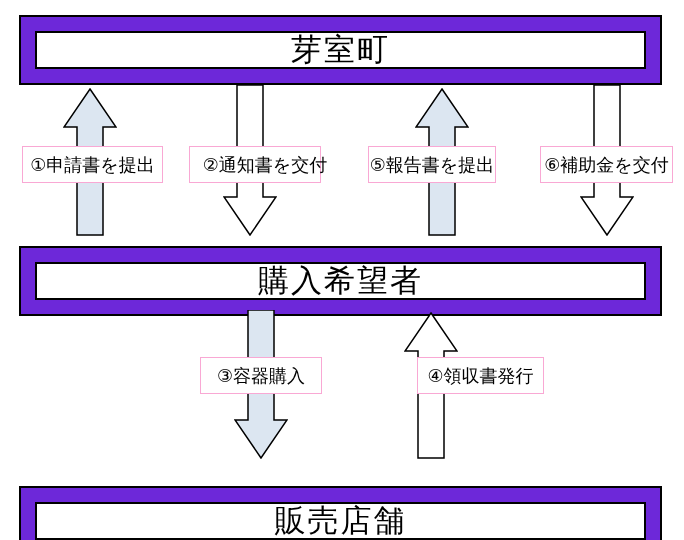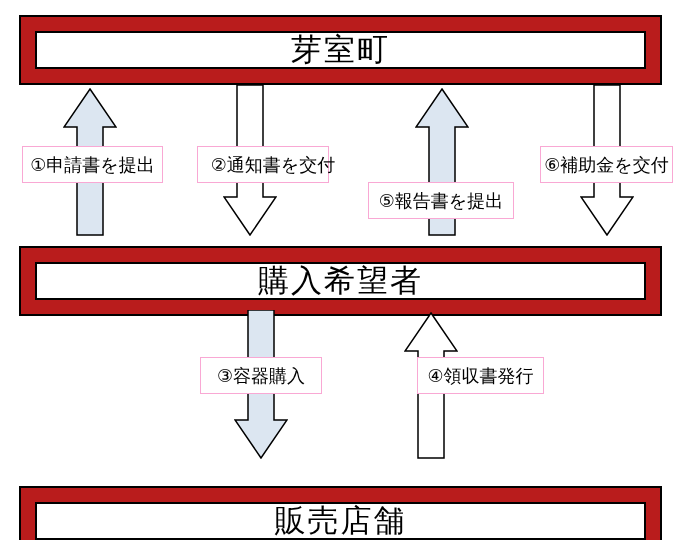--- a/index.html
+++ b/index.html
@@ -15,21 +15,21 @@
 
   
   .entity-box {
     position: absolute;
     left: 19px;
     width: 643px;
     height: 70px;
     border: 2px solid #000000;
     padding: 14px;
     box-sizing: border-box;
-    background: #b91c1c;
+    background: #6d28d9;
   }
   .entity-inner {
     width: 100%;
     height: 100%;
     border: 2px solid #000000;
     box-sizing: border-box;
     display: flex;
     align-items: center;
     justify-content: center;
     font-size: 31px;
@@ -53,22 +53,22 @@
     box-sizing: border-box;
     display: flex;
     align-items: center;
     justify-content: center;
     font-size: 18px;
     color: #000000;
     white-space: nowrap;
     z-index: 2;
   }
   .label-1 { left: 22px;  top: 146px; width: 141px; }
-  .label-2 { left: 197px; top: 146px; width: 132px; padding-left: 20px; }
-  .label-5 { left: 368px; top: 146px; width: 146px; margin-top: 36px; }
+  .label-2 { left: 189px; top: 146px; width: 132px; padding-left: 20px; }
+  .label-5 { left: 368px; top: 146px; width: 128px; }
   .label-6 { left: 540px; top: 146px; width: 133px; }
   .label-3 { left: 200px; top: 357px; width: 122px; }
   .label-4 { left: 380px; top: 357px; width: 127px; margin-left: 37px; }
 </style>
 </head>
 <body>
 
 <div class="canvas">
 
   <div class="entity-box entity-top">

